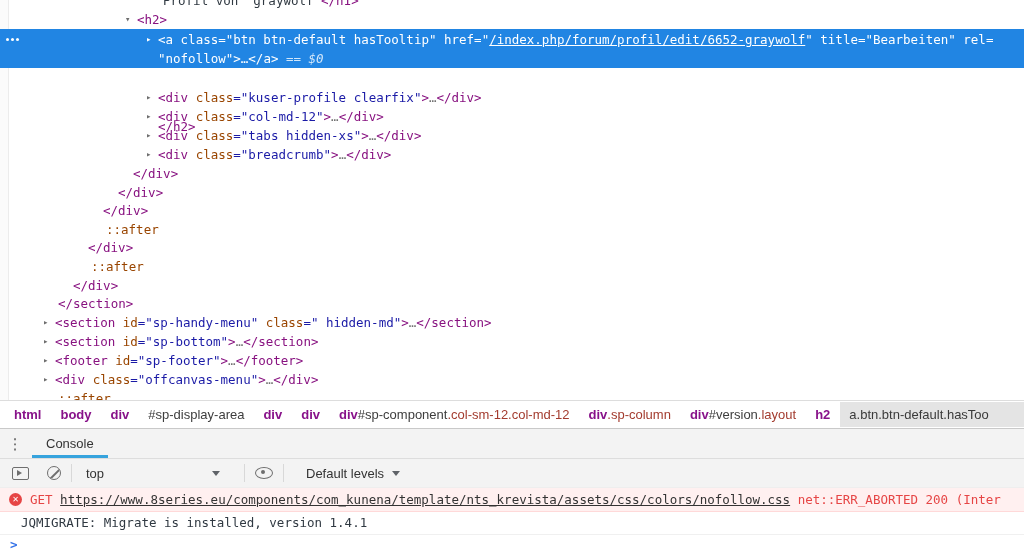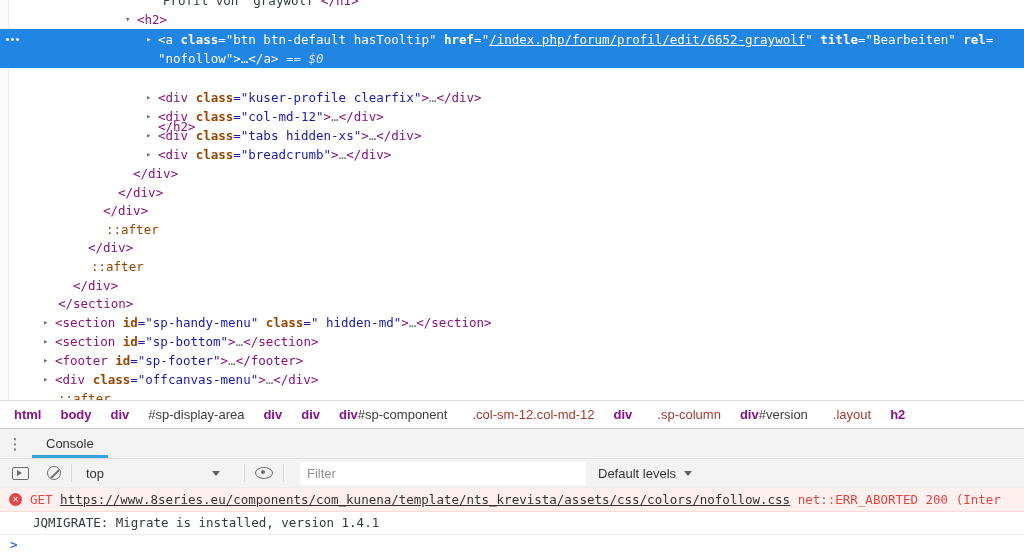--- a/index.html
+++ b/index.html
@@ -11,40 +11,40 @@
   .gutter{position:absolute;left:0;top:0;width:8px;height:400px;background:#fbfbfb;
           border-right:1px solid #ececec;z-index:0;}
   .selbg{position:absolute;top:29px;left:0;right:0;height:39px;background:var(--selection);z-index:1;}
   .gdots{position:absolute;left:6px;top:9px;width:3px;height:3px;border-radius:50%;
          background:#fff;box-shadow:5px 0 0 #fff,10px 0 0 #fff;}
   .tl{position:absolute;left:0;right:0;height:19px;line-height:19px;z-index:2;
       font-family:"DejaVu Sans Mono",monospace;font-size:12.5px;white-space:pre;}
   .arr{position:absolute;top:0;width:12px;font-size:9px;line-height:19px;color:var(--arrow);}
   .tc{position:absolute;top:0;white-space:pre;}
   .c-tag{color:var(--tag);}
-  .c-attr{color:var(--attr);font-weight:bold;}
+  .c-attr{color:var(--attr);}
   .c-value{color:var(--value);}
   .c-text{color:var(--textnode);}
   .c-pseudo{color:var(--pseudo);}
   .c-ellipsis{color:var(--ellipsis);}
   .c-link{color:var(--value);text-decoration:underline;}
   .c-eq{color:#777;font-style:italic;}
   .tl.sel .sg{color:#fff;}
   .tl.sel .c-link{color:#fff;}
   .tl.sel .c-eq{color:rgba(255,255,255,.8);font-style:italic;}
   .tl.sel .arr{color:#fff;}
 
   
   .crumbs{height:27px;border-top:1px solid #ddd;background:#fff;display:flex;
           align-items:center;font-size:13px;overflow:hidden;white-space:nowrap;}
   .crumb{margin-left:19px;cursor:default;}
   .crumb:first-child{margin-left:14px;}
   .b-tag{color:var(--crumbtag);font-weight:bold;}
   .b-id{color:var(--crumbid);}
-  .b-cls{color:var(--crumbcls);margin-left:25px;}
+  .b-cls{color:var(--crumbcls);}
   .crumb.selected{background:var(--crumbselbg);color:#3a3a3a;padding:5px 9px;
                   margin-left:10px;flex:1 0 auto;}
 
   
   .drawer{border-top:1px solid #c9c9c9;}
   .tabbar{height:29px;background:var(--toolbarbg);display:flex;align-items:center;position:relative;}
   .kebab{width:30px;text-align:center;font-size:15px;color:#5a5a5a;letter-spacing:0;cursor:pointer;}
   .tab{position:relative;height:29px;line-height:29px;padding:0 14px;font-size:13px;color:#333;margin-left:2px;}
   .tab .underline{position:absolute;left:0;right:0;bottom:0;height:3px;background:var(--tabaccent);}
   .toolbar{height:28px;background:var(--toolbarbg);border-top:1px solid #ddd;
@@ -72,21 +72,21 @@
 
   .messages{background:#fff;font-family:"DejaVu Sans Mono",monospace;font-size:12.5px;color:var(--consoletext);}
   .crow{position:relative;white-space:pre;overflow:hidden;}
   .crow.error{background:var(--errbg);border-top:1px solid #eee;border-bottom:1px solid var(--errborder);
               height:23px;line-height:23px;padding-left:30px;}
   .erricon{position:absolute;left:9px;top:5px;width:13px;height:13px;border-radius:50%;
            background:var(--errred);color:#fff;font-size:8px;line-height:13px;text-align:center;
            font-family:"Liberation Sans",sans-serif;}
   .errred{color:var(--errred);}
   .msglink{color:var(--linkcol);text-decoration:underline;cursor:pointer;}
-  .crow.log{height:22px;line-height:22px;padding-left:33px;border-bottom:1px solid #f0f0f0;}
+  .crow.log{height:22px;line-height:22px;padding-left:21px;border-bottom:1px solid #f0f0f0;}
   .promptrow{height:20px;line-height:20px;padding-left:10px;
              font-family:"DejaVu Sans Mono",monospace;font-size:12.5px;}
   .chev{color:var(--promptblue);font-weight:bold;}
 </style>
 </head>
 <body>
 
 <div class="tree">
   <div class="gutter"></div>
   <div class="selbg">
@@ -122,20 +122,21 @@
     <span class="crumb"><span class="b-tag">html</span></span>
     <span class="crumb"><span class="b-tag">body</span></span>
     <span class="crumb"><span class="b-tag">div</span></span>
     <span class="crumb"><span class="b-id">#sp-display-area</span></span>
     <span class="crumb"><span class="b-tag">div</span></span>
     <span class="crumb"><span class="b-tag">div</span></span>
     <span class="crumb"><span class="b-tag">div</span><span class="b-id">#sp-component</span><span class="b-cls">.col-sm-12.col-md-12</span></span>
     <span class="crumb"><span class="b-tag">div</span><span class="b-cls">.sp-column</span></span>
     <span class="crumb"><span class="b-tag">div</span><span class="b-id">#version</span><span class="b-cls">.layout</span></span>
     <span class="crumb"><span class="b-tag">h2</span></span>
+    <span class="crumb selected"><span class="b-sel">a.btn.btn-default.hasToo</span></span>
   </div>
 
 <div class="drawer">
   <div class="tabbar">
     <div class="kebab">⋮</div>
     <div class="tab">
       <span>Console</span>
       <span class="underline"></span>
     </div>
   </div>
@@ -150,21 +151,20 @@
     <span class="sep"></span>
     <div class="ctx">
       <span>top</span>
       <span class="caret"></span>
     </div>
     <span class="sep"></span>
     <span class="ic-eye">
         <i></i>
       </span>
     <span class="sep"></span>
-    <input class="filter" type="text" placeholder="Filter" style="">
     <div class="levels">
       <span>Default levels</span>
       <span class="caret"></span>
     </div>
   </div>
 
   <div class="messages">
       <div class="crow error"><span class="erricon">✕</span><span class="errred">GET </span><span class="msglink">https://www.8series.eu/components/com_kunena/template/nts_krevista/assets/css/colors/nofollow.css</span><span class="errred"> net::ERR_ABORTED 200 (Inter</span></div>
       <div class="crow log"><span>JQMIGRATE: Migrate is installed, version 1.4.1</span></div>
     </div>

